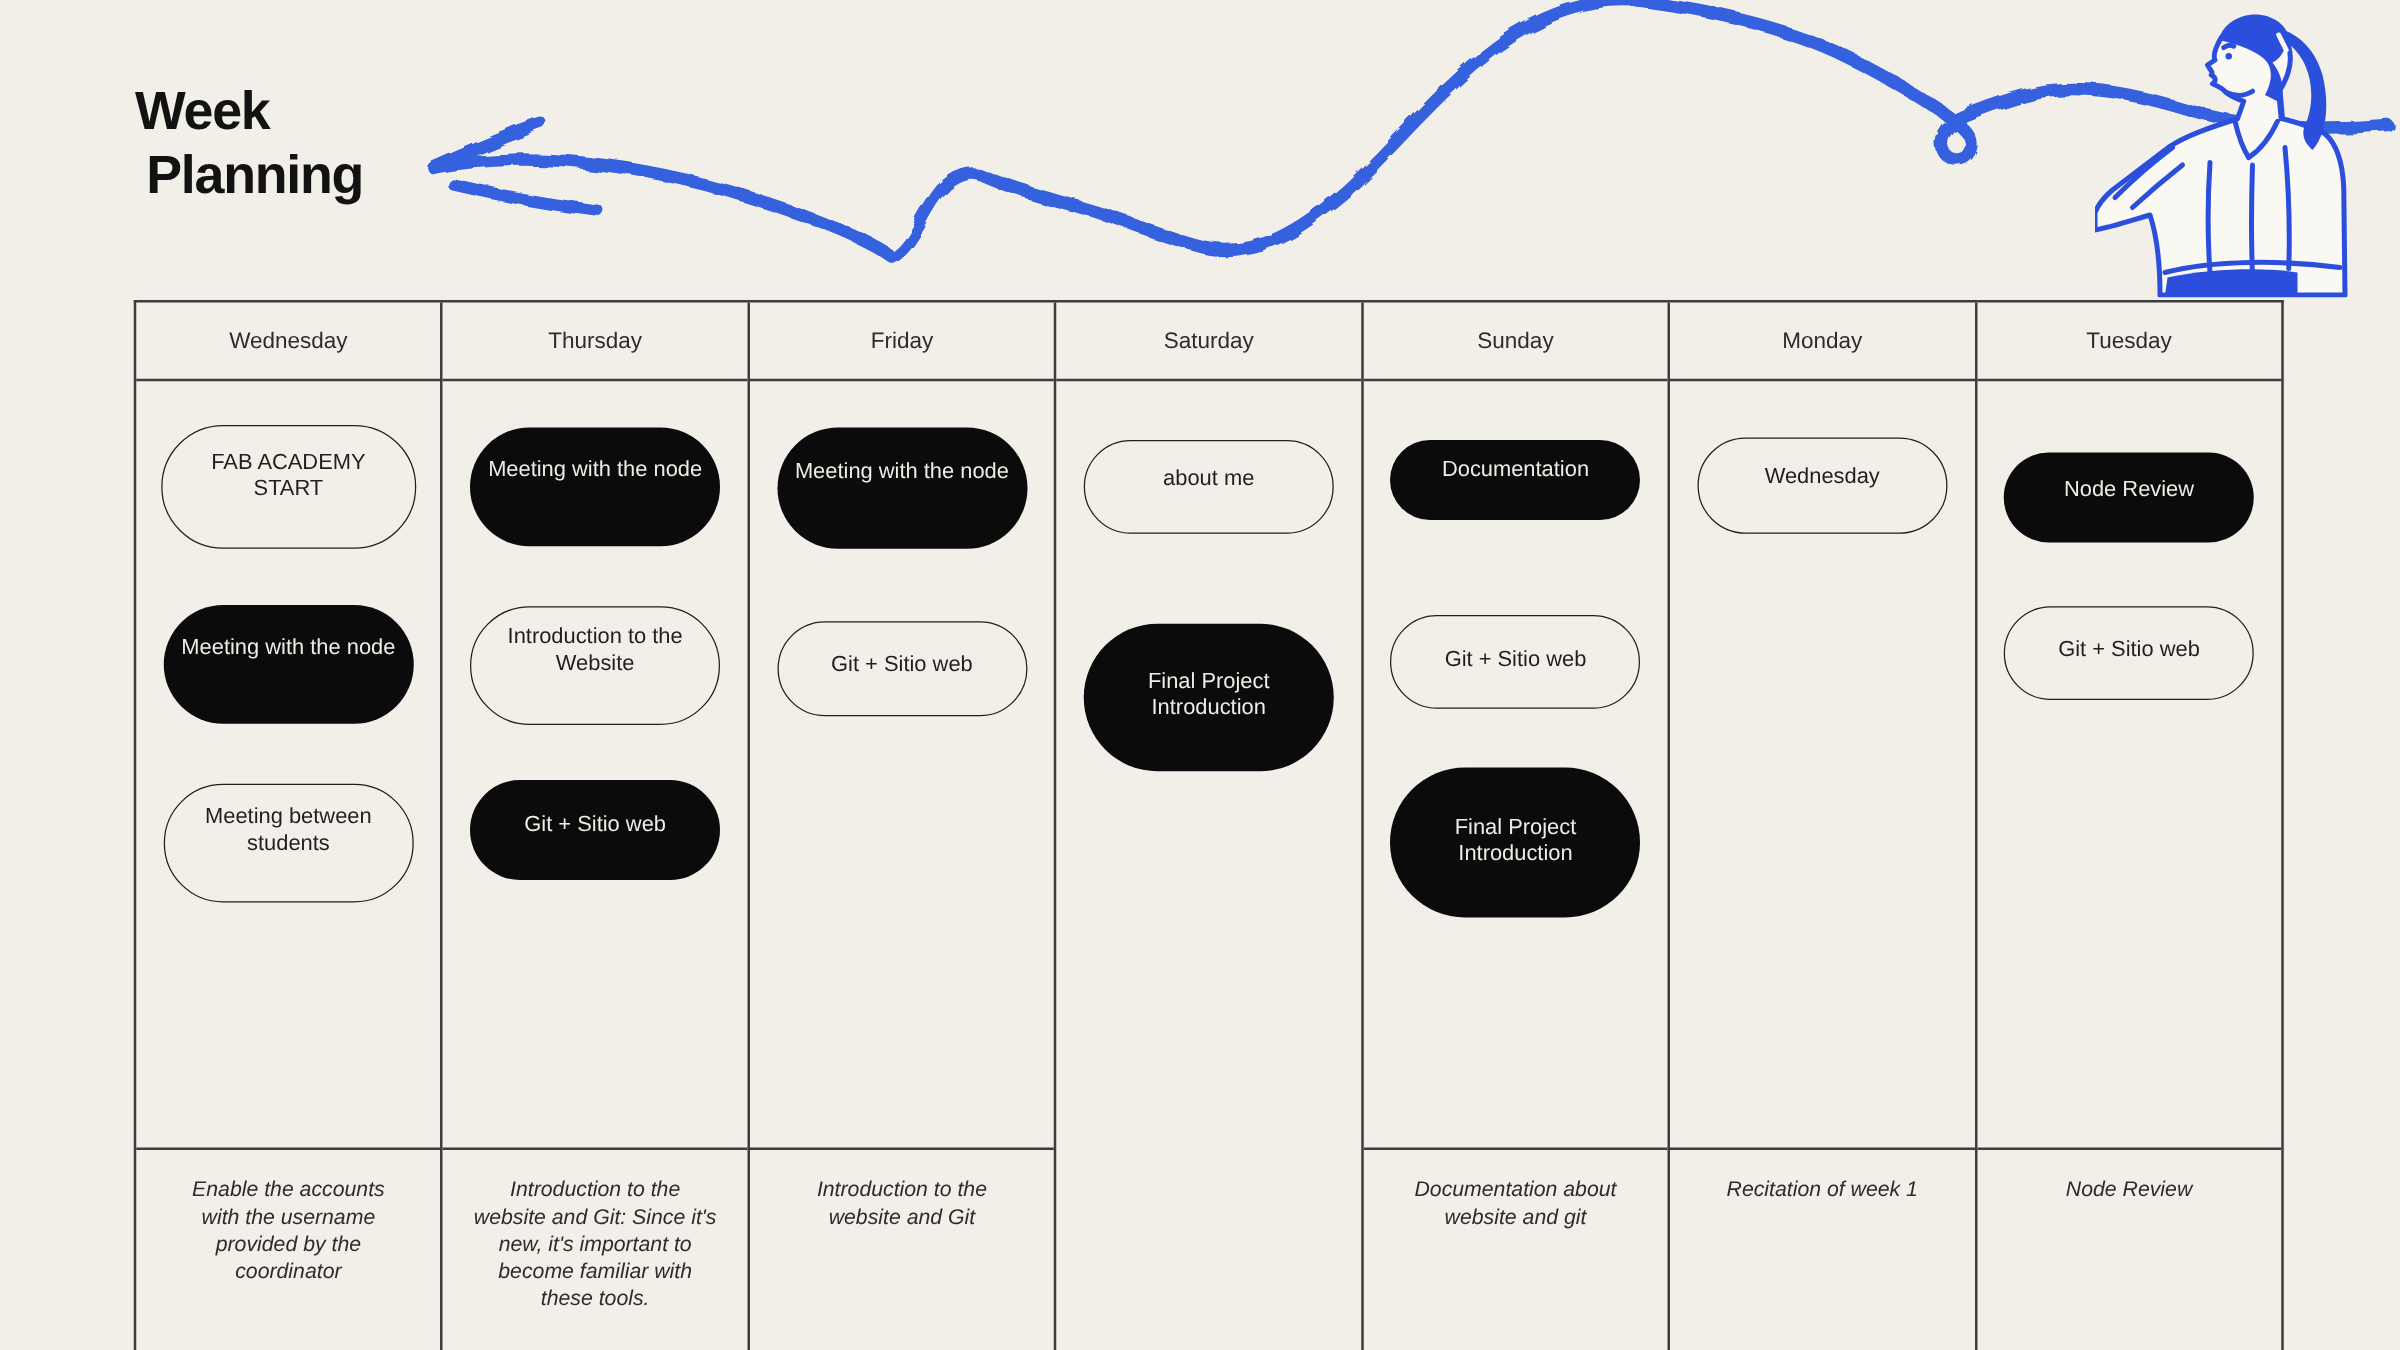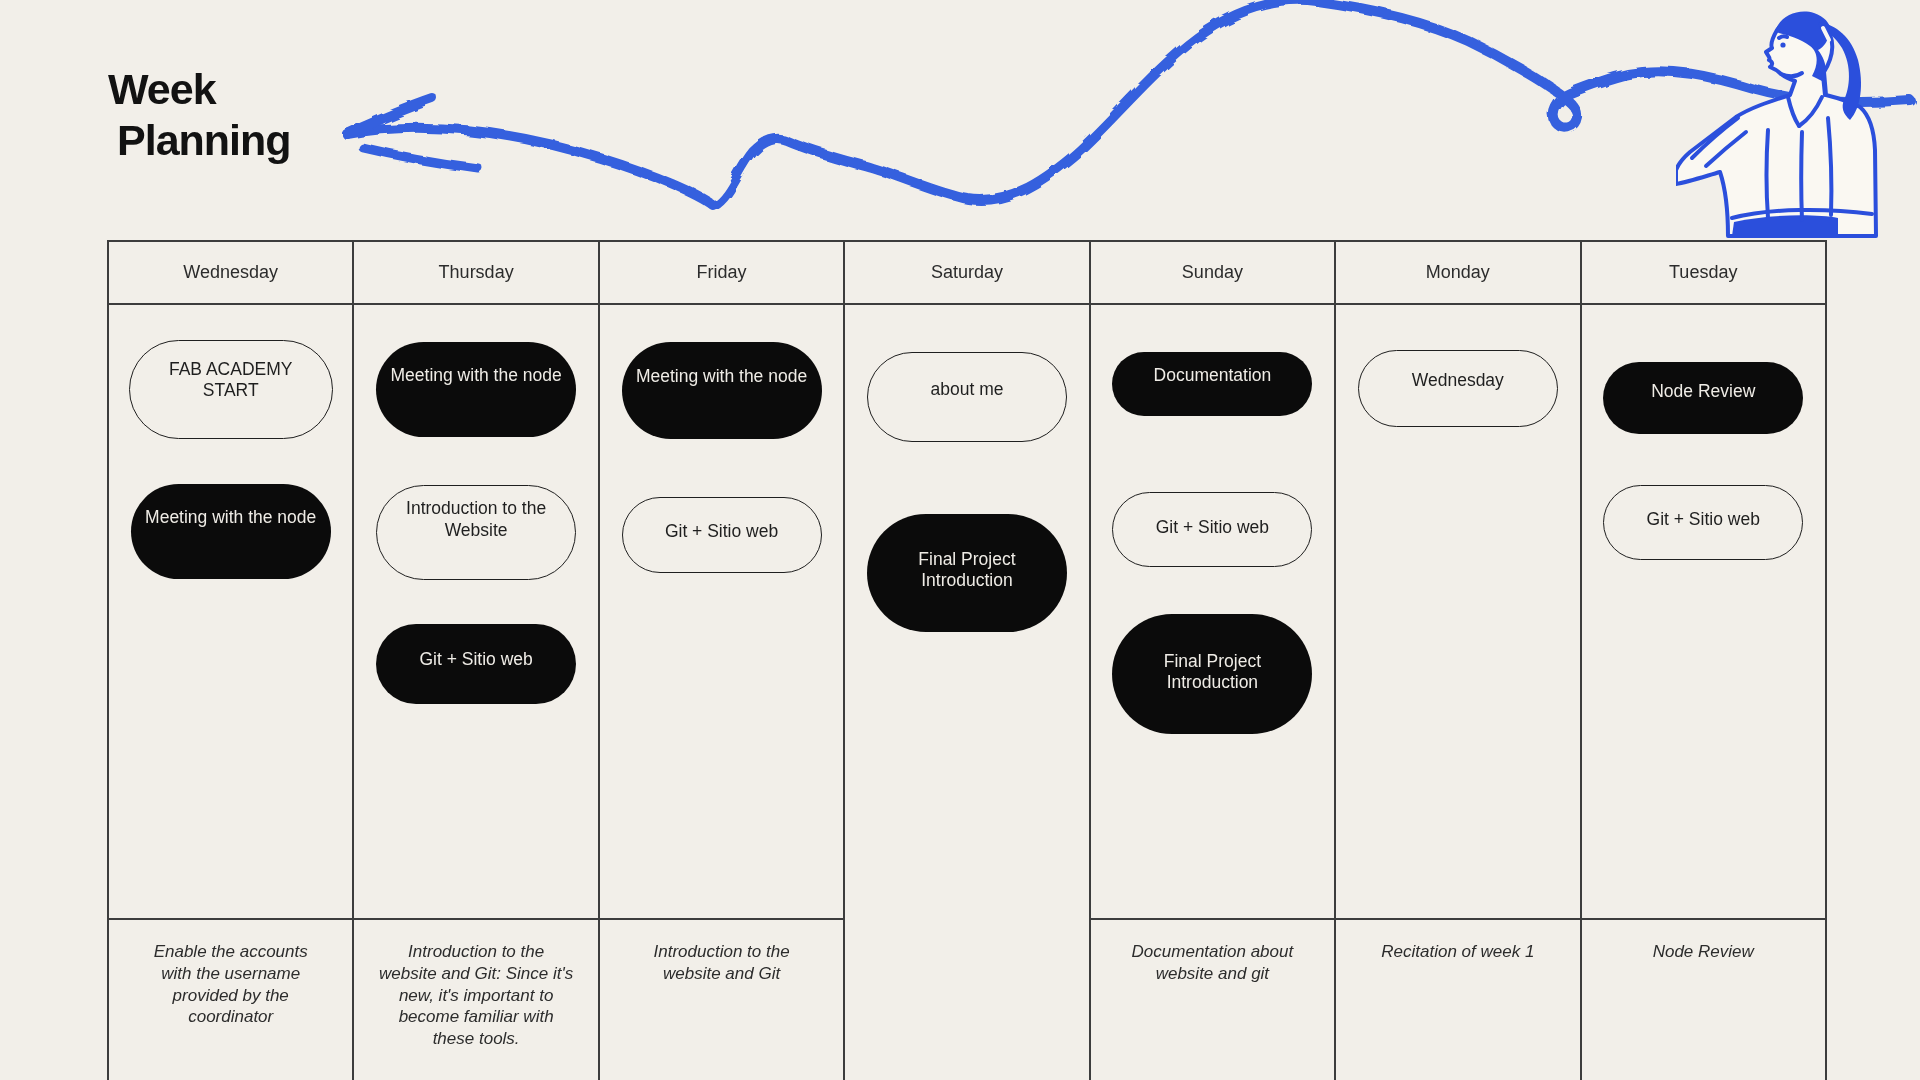--- a/index.html
+++ b/index.html
@@ -148,20 +148,21 @@
   <div class="l2">Planning</div>
 </div>
 
 <div class="board">
 
   <div class="col">
     <div class="day-header">Wednesday</div>
     <div class="cell-main">
       <div class="pill outline" style="height:99px;margin-top:35px;padding-bottom:19px;width:204px">FAB ACADEMY START</div>
       <div class="pill solid" style="height:95px;margin-top:45px;padding-bottom:28px">Meeting with the node</div>
+      <div class="pill outline" style="height:95px;margin-top:48px;padding-bottom:22px">Meeting between students</div>
     </div>
     <div class="cell-note">
       <div class="note-text" style="max-width:185px">Enable the accounts with the username provided by the coordinator</div>
     </div>
   </div>
 
   <div class="col">
     <div class="day-header">Thursday</div>
     <div class="cell-main">
       <div class="pill solid" style="height:95px;margin-top:37px;padding-bottom:28px">Meeting with the node</div>
@@ -180,21 +181,21 @@
       <div class="pill outline" style="height:76px;margin-top:58px;padding-bottom:6px">Git + Sitio web</div>
     </div>
     <div class="cell-note">
       <div class="note-text" style="max-width:175px">Introduction to the website and Git</div>
     </div>
   </div>
 
   <div class="col merged">
     <div class="day-header">Saturday</div>
     <div class="cell-main">
-      <div class="pill outline" style="height:90px;margin-top:47px;padding-bottom:14px">about me</div>
+      <div class="pill outline" style="height:75px;margin-top:47px;padding-bottom:14px">about me</div>
       <div class="pill solid" style="height:118px;margin-top:72px;padding-bottom:6px">Final Project Introduction</div>
     </div>
     <div class="cell-note">
       <div class="note-text"></div>
     </div>
   </div>
 
   <div class="col">
     <div class="day-header">Sunday</div>
     <div class="cell-main">

